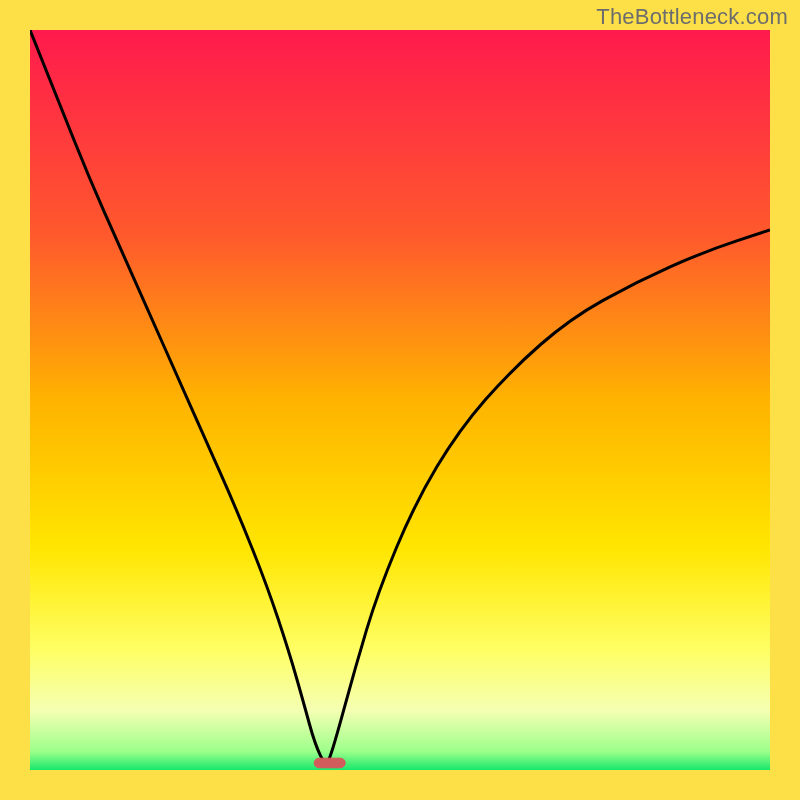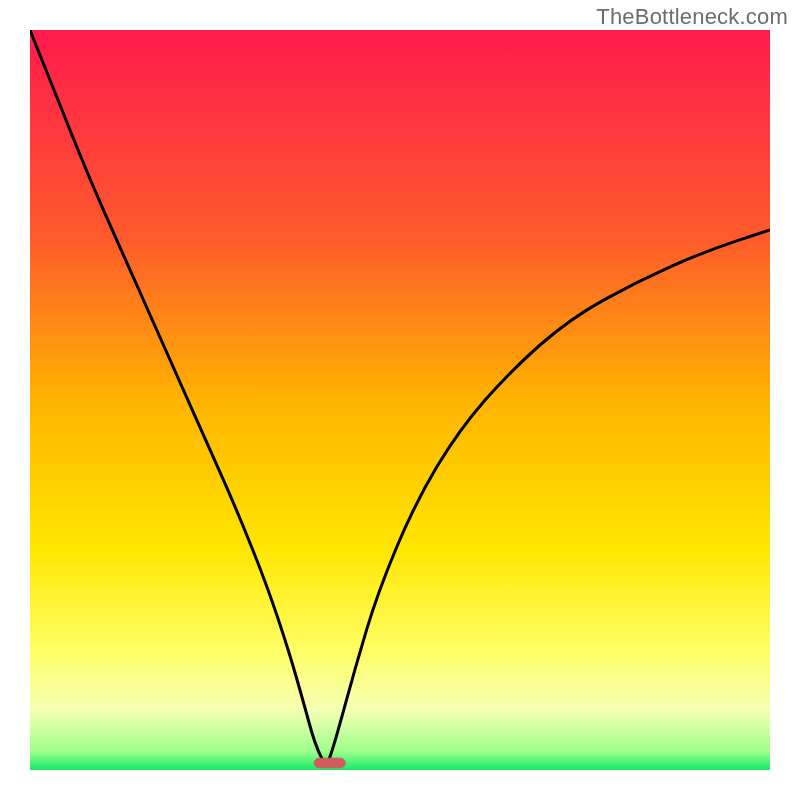--- a/index.html
+++ b/index.html
@@ -10,21 +10,21 @@
     overflow: hidden;
     background: #000;
     font-family: Arial, Helvetica, sans-serif;
   }
   .frame {
     position: absolute;
     left: 0;
     top: 0;
     width: 800px;
     height: 800px;
-    background: #ffffff;
+    background: #fde047;
   }
   .attribution {
     position: absolute;
     right: 12px;
     top: 4px;
     color: #6d6d6d;
     font-size: 22px;
     font-weight: 500;
     letter-spacing: 0.2px;
   }

